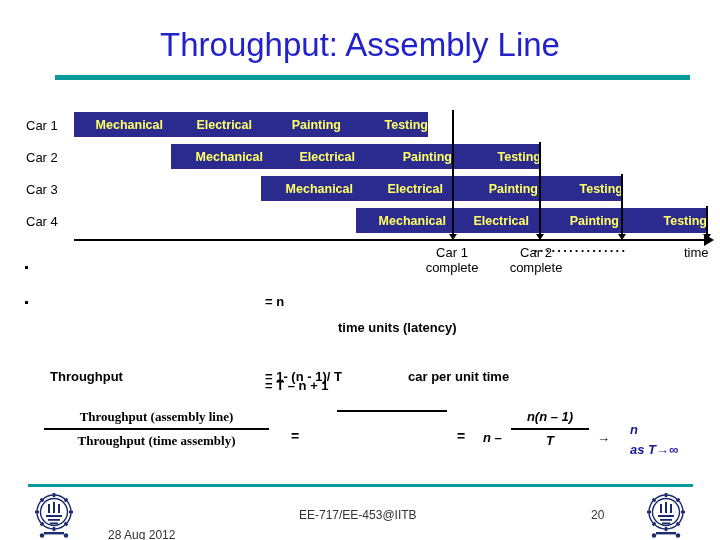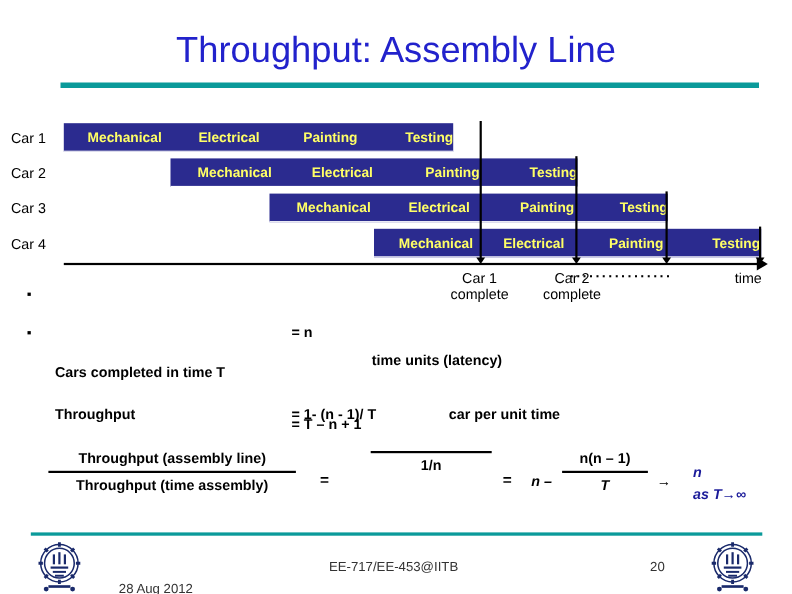--- a/index.html
+++ b/index.html
@@ -37,21 +37,21 @@
     left: 55px;
     top: 75px;
     width: 635px;
     height: 5px;
     background: #0a9a9a;
   }
 
   
   #gantt {
     position: absolute;
-    left: 0;
+    left: 16px;
     top: 0;
     width: 632px;
     height: 540px;
   }
   .car-label {
     position: absolute;
     font-size: 13px;
     color: #000000;
     white-space: nowrap;
   }
@@ -272,48 +272,46 @@
     <div id="dots">················</div>
     <div id="time-label">time</div>
   </div>
 
   <div class="bullet-dot" style="left:25px; top:266px;"></div>
   <div class="bullet-dot" style="left:25px; top:301px;"></div>
 
   <div class="txt" style="left:265px; top:294px;">= n</div>
   <div class="txt" style="left:338px; top:294px;margin-top:26px;">time units (latency)</div>
 
-  <div class="txt" style="left:50px; top:331px;">Cars completed in time T</div>
   <div class="txt" style="left:265px; top:331px;margin-top:47px;">= T – n + 1</div>
 
   <div class="txt" style="left:50px; top:369px;">Throughput</div>
   <div class="txt" style="left:265px; top:369px;">= 1- (n - 1)/ T</div>
   <div class="txt" style="left:408px; top:369px;">car per unit time</div>
 
   <div id="eq">
 
-    <div class="frac" style="left:44px; top:8px; width:225px;">
+    <div class="frac" style="left:44px; top:8px; width:225px;font-family:Liberation Serif, serif;">
       <div class="num">Throughput (assembly line)</div>
       <div class="rule"></div>
       <div class="den">Throughput (time assembly)</div>
     </div>
 
     <div class="eqsign" style="left:291px; top:28px;">=</div>
 
     <div class="frac" style="left:337px; top:8px; width:110px;">
       <div class="rule"></div>
-      <div class="den">1/n</div>
     </div>
 
     <div class="eqsign" style="left:457px; top:28px;">=</div>
 
     <div class="txt" style="left:483px; top:30px; font-style:italic;">n –</div>
 
     <div class="frac" style="left:511px; top:8px; width:78px;">
-      <div class="num" style="">n(n – 1)</div>
+      <div class="num" style="font-style:italic;">n(n – 1)</div>
       <div class="rule"></div>
       <div class="den" style="font-style:italic;">T</div>
     </div>
 
     <div class="txt" style="left:597px; top:30px;">→</div>
 
     <div class="txt blue" style="left:630px; top:22px; font-style:italic;">n</div>
     <div class="txt blue" style="left:630px; top:42px; font-style:italic;">as T→∞</div>
   </div>
 

